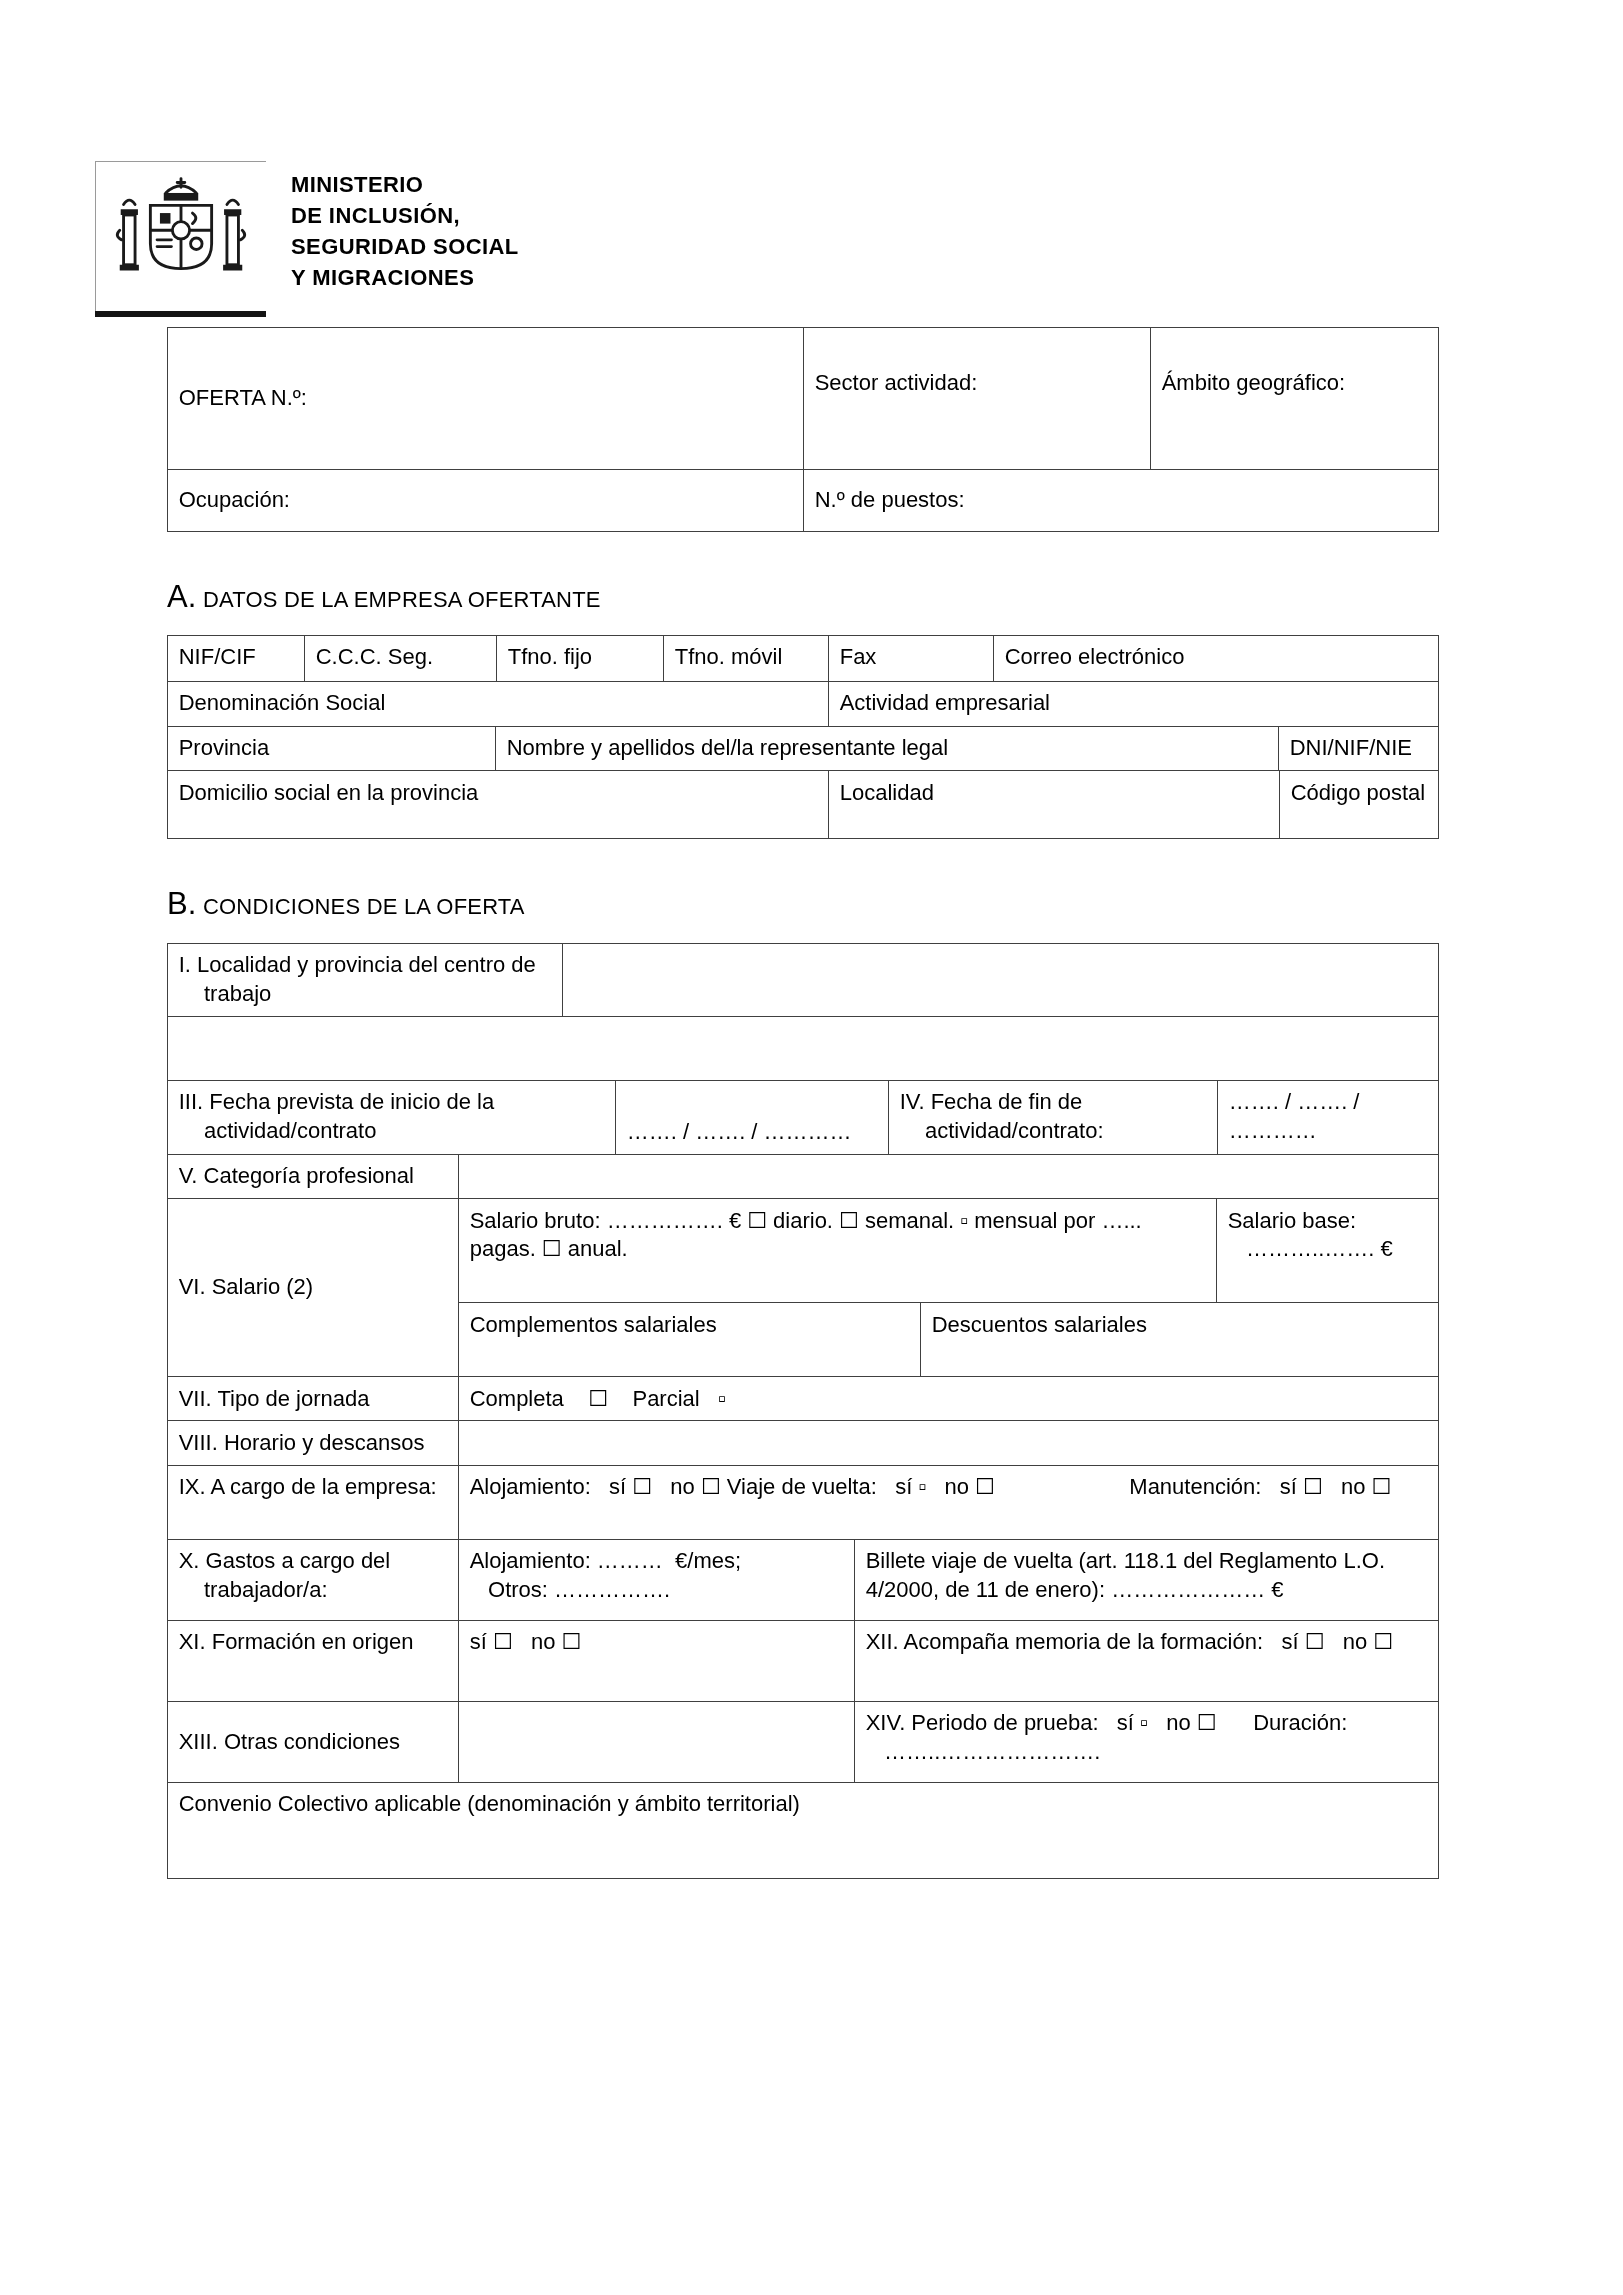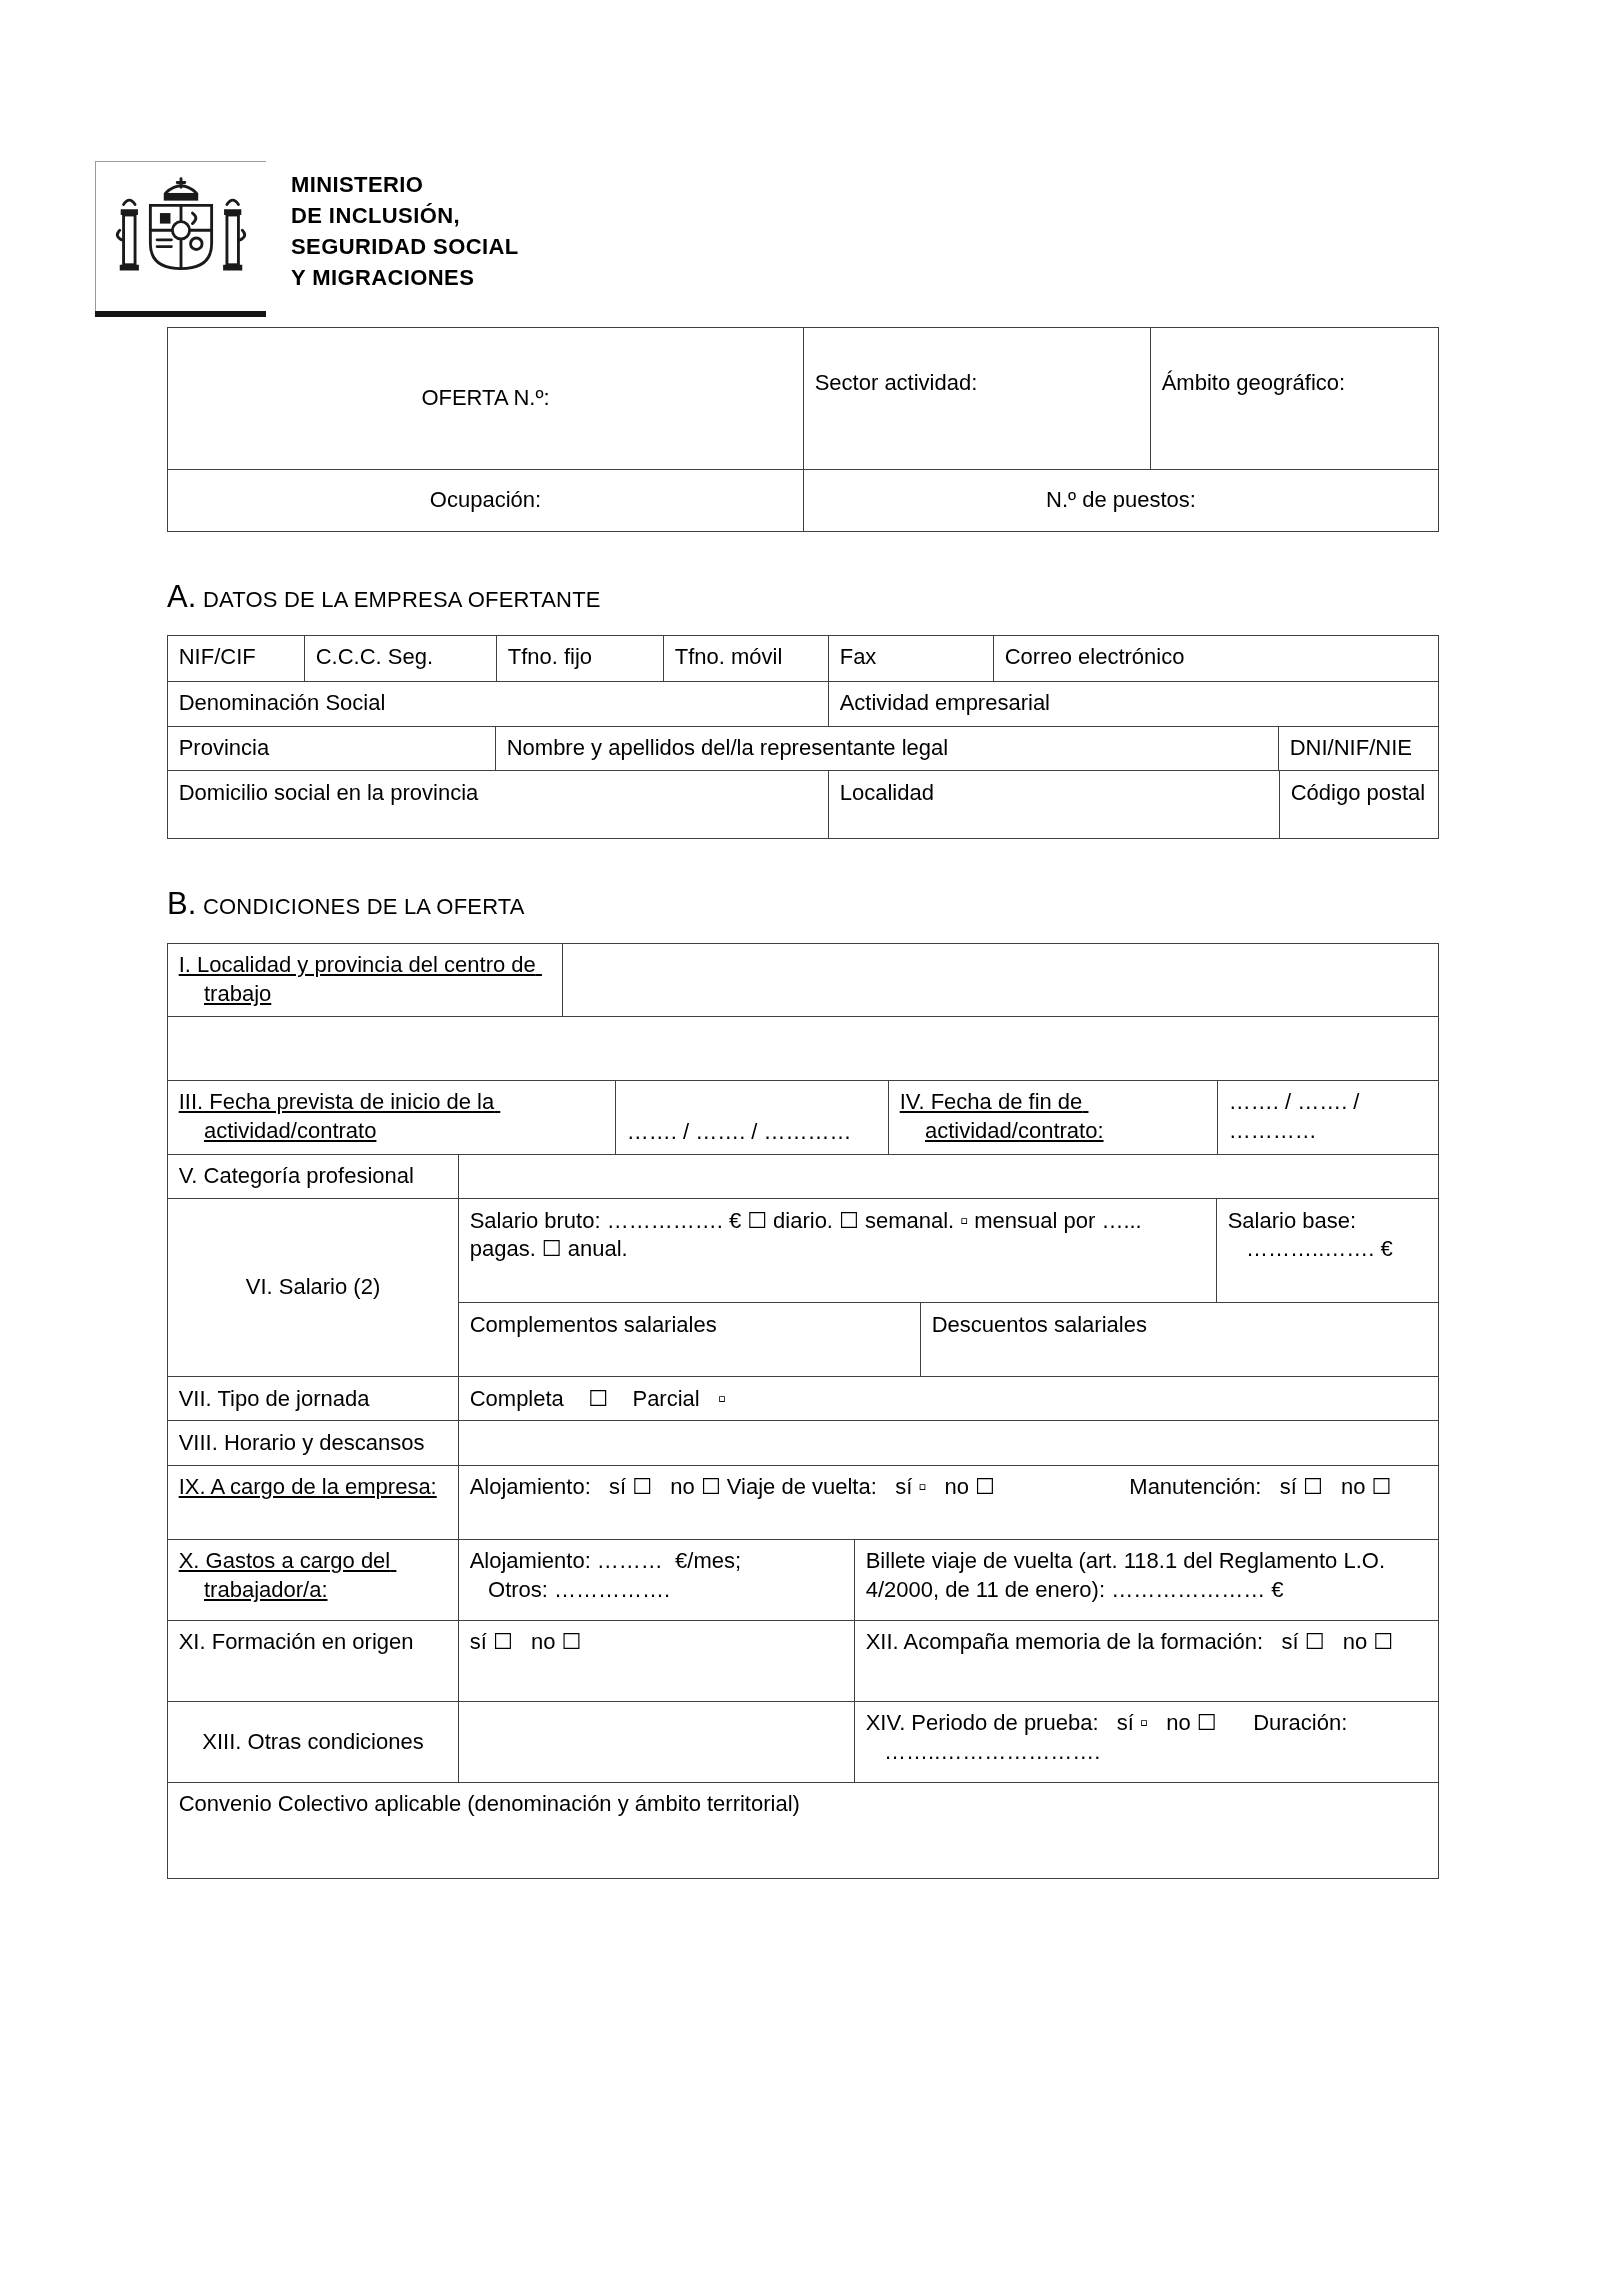--- a/index.html
+++ b/index.html
@@ -21,23 +21,23 @@
   
   .content { width:1272px; margin-left:167px; }
   
   .tbl { border:1.7px solid #404040; margin-top:10px; }
   .row { display:flex; }
   .row + .row { border-top:1.7px solid #404040; }
   .cell { padding:7.4px 10.7px; }
   .cell + .cell { border-left:1.7px solid #404040; }
   .subgrid { border-left:1.7px solid #404040; display:flex; flex-direction:column; flex:1; }
   .cell span { white-space:pre-wrap; }
-  .v-c { display:flex; align-items:center;justify-content:center; }
+  .v-c { display:flex; align-items:center; }
   .v-b { display:flex; align-items:flex-end; }
-  .hang { display:inline-block; padding-left:1.15em; text-indent:-1.15em;text-decoration:underline; }
+  .hang { display:inline-block; padding-left:1.15em; text-indent:-1.15em; }
   
   .sec { margin:45px 0 18px 0; color:#000; }
   .sec .ltr { font-size:31px; }
   .sec .ttl { font-size:22px; margin-left:6.6px; letter-spacing:0.2px; }
   .pad-top { padding-top:41px; }
 </style>
 </head>
 <body>
 
 <div class="page">

